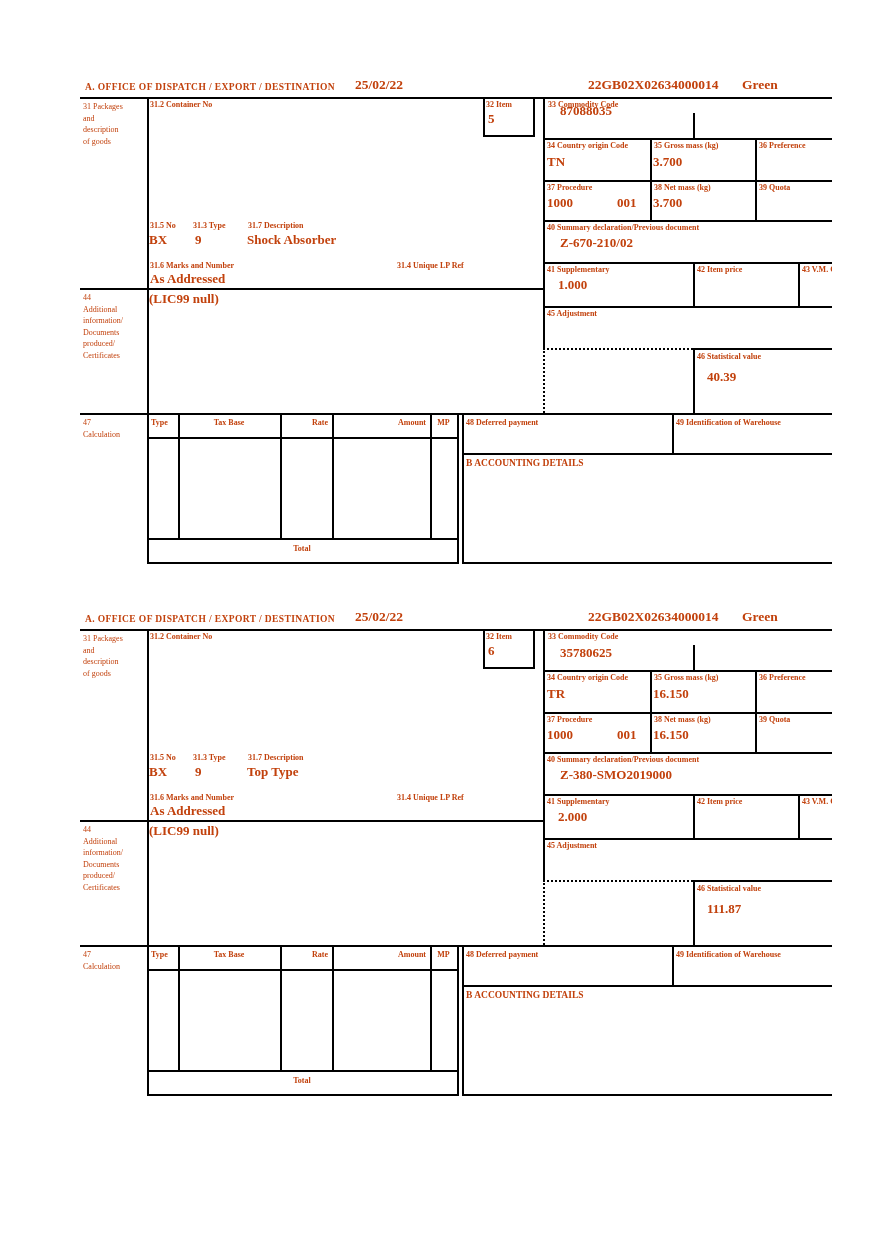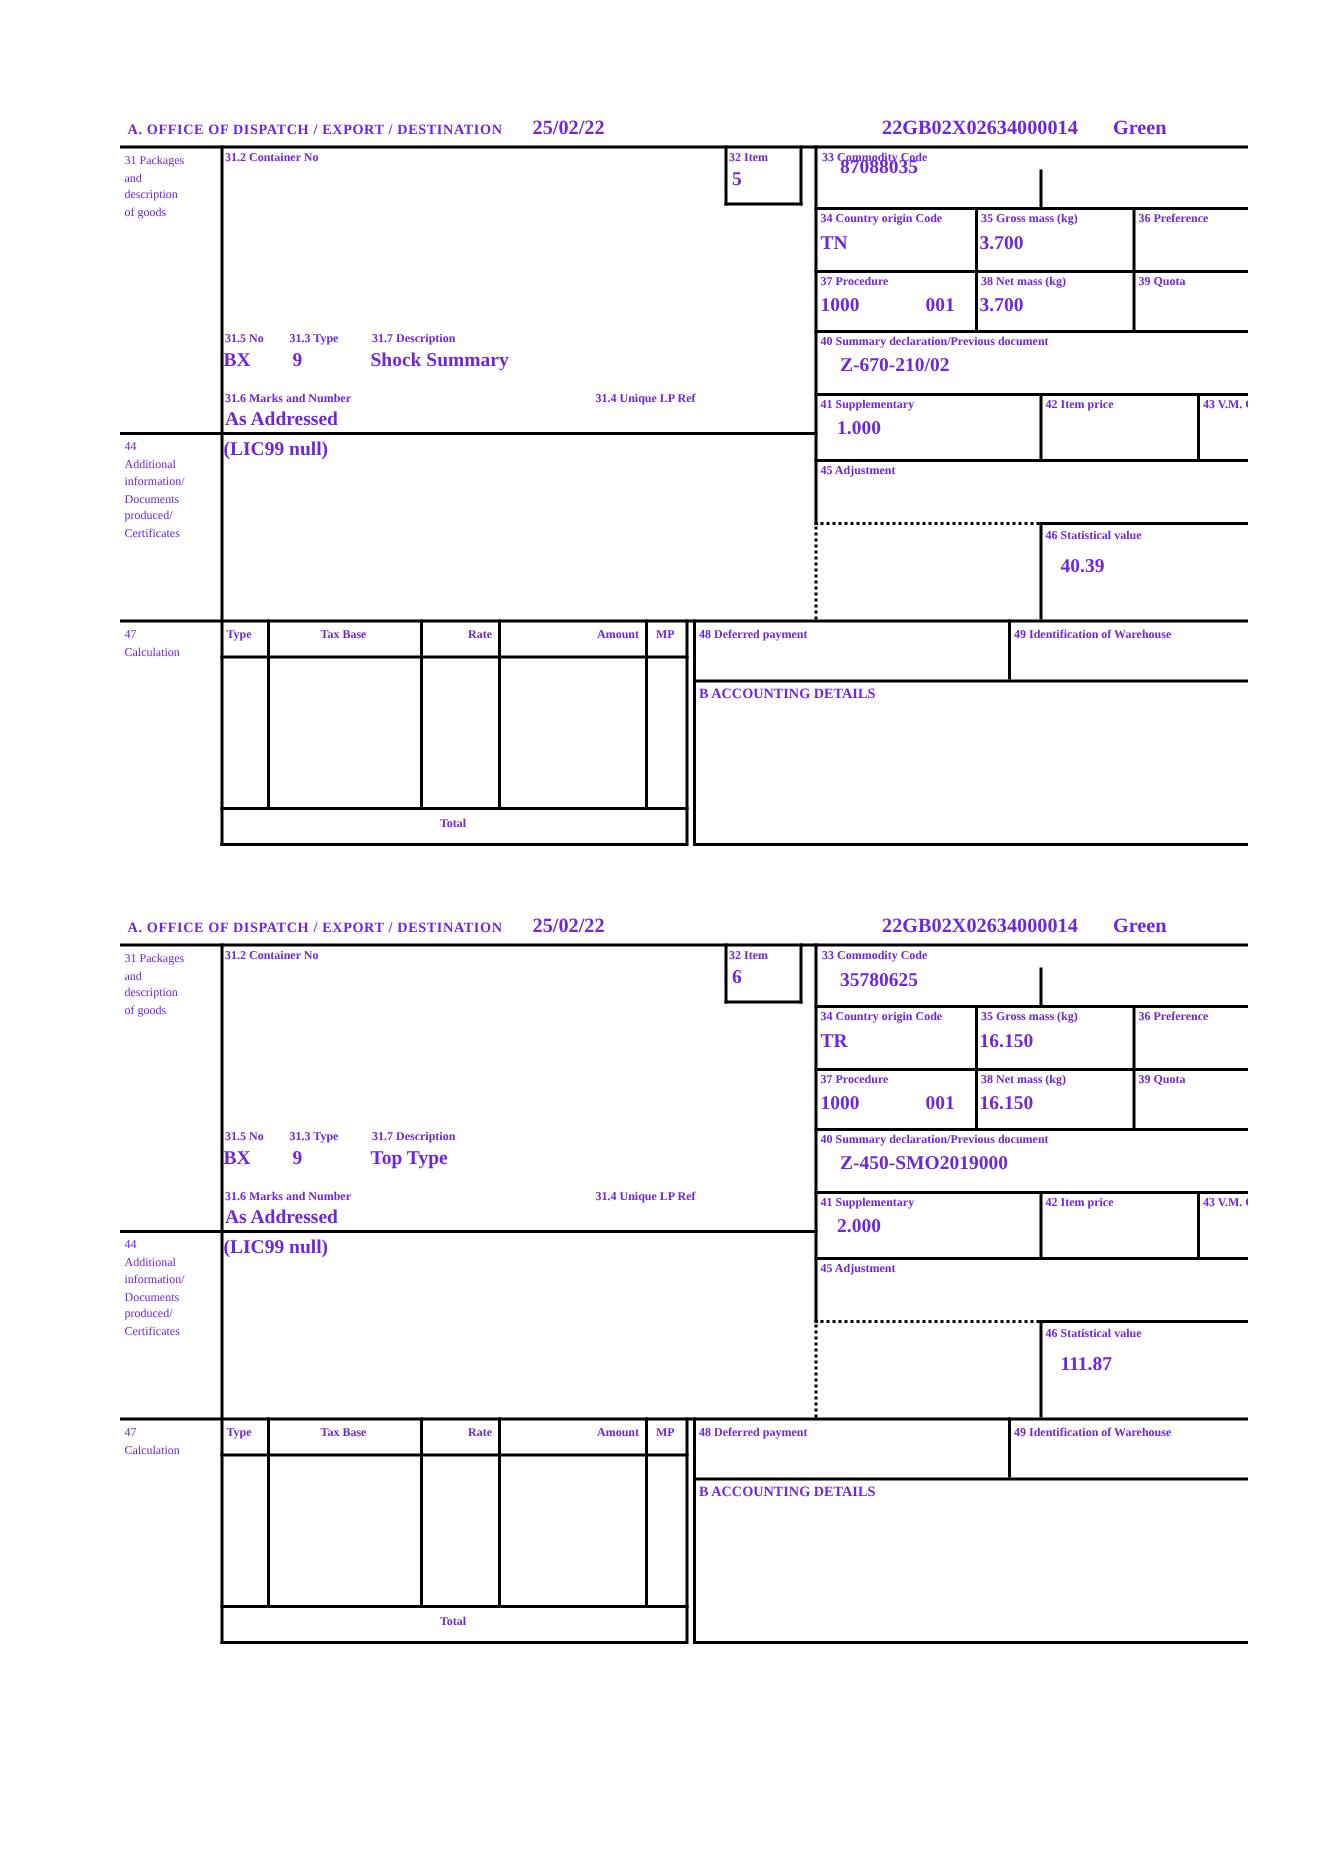--- a/index.html
+++ b/index.html
@@ -1,17 +1,17 @@
 <!DOCTYPE html>
 <html><head>
 <meta charset="utf-8">
 <style>
   html,body{margin:0;padding:0;background:#fff}
   #page{position:relative;width:832px;height:1250px;background:#ffffff;overflow:hidden;
-        font-family:"Liberation Serif",serif;color:#6d28d9}
+        font-family:"Liberation Serif",serif;color:#c2410c}
   .section{position:absolute;left:80px;width:783px;height:501px}
   .hl{position:absolute;height:2px;background:#000}
   .vl{position:absolute;width:2px;background:#000}
   .hld{position:absolute;height:0;border-top:2px dotted #000}
   .vld{position:absolute;width:0;border-left:2px dotted #000}
   .lbl{position:absolute;font-weight:bold;font-size:8px;line-height:1.2;white-space:nowrap}
   .val{position:absolute;font-weight:bold;font-size:13px;line-height:1.2;white-space:nowrap}
   .hdr{position:absolute;font-weight:bold;font-size:9.5px;letter-spacing:.4px;white-space:nowrap}
   .big{position:absolute;font-weight:bold;font-size:13.5px;white-space:nowrap}
   .lblcol{position:absolute;font-weight:normal;font-size:8px;line-height:1.45}
@@ -88,21 +88,21 @@
     </div>
 
     <div class="lbl" style="left:70px;top:37px">31.2 Container No</div>
     <div class="lbl" style="left:406px;top:37px">32 Item</div>
     <div class="val" style="left:408px;top:48px">5</div>
     <div class="lbl" style="left:70px;top:158px">31.5 No</div>
     <div class="lbl" style="left:113px;top:158px">31.3 Type</div>
     <div class="lbl" style="left:168px;top:158px">31.7 Description</div>
     <div class="val" style="left:69px;top:169px">BX</div>
     <div class="val" style="left:115px;top:169px">9</div>
-    <div class="val" style="left:167px;top:169px">Shock Summary</div>
+    <div class="val" style="left:167px;top:169px">Shock Absorber</div>
     <div class="lbl" style="left:70px;top:198px">31.6 Marks and Number</div>
     <div class="lbl" style="left:317px;top:198px">31.4 Unique LP Ref</div>
     <div class="val" style="left:70px;top:208px">As Addressed</div>
     <div class="val" style="left:69px;top:228px">(LIC99 null)</div>
 
     <div class="lbl" style="left:468px;top:37px">33 Commodity Code</div>
     <div class="val" style="left:480px;top:40px">87088035</div>
     <div class="lbl" style="left:467px;top:78px">34 Country origin Code</div>
     <div class="lbl" style="left:574px;top:78px">35 Gross mass (kg)</div>
     <div class="lbl" style="left:679px;top:78px">36 Preference</div>
@@ -220,21 +220,21 @@
     <div class="lbl" style="left:679px;top:78px">36 Preference</div>
     <div class="val" style="left:467px;top:91px">TR</div>
     <div class="val" style="left:573px;top:91px">16.150</div>
     <div class="lbl" style="left:467px;top:120px">37 Procedure</div>
     <div class="lbl" style="left:574px;top:120px">38 Net mass (kg)</div>
     <div class="lbl" style="left:679px;top:120px">39 Quota</div>
     <div class="val" style="left:467px;top:132px">1000</div>
     <div class="val" style="left:537px;top:132px">001</div>
     <div class="val" style="left:573px;top:132px">16.150</div>
     <div class="lbl" style="left:467px;top:160px">40 Summary declaration/Previous document</div>
-    <div class="val" style="left:480px;top:172px">Z-450-SMO2019000</div>
+    <div class="val" style="left:480px;top:172px">Z-380-SMO2019000</div>
     <div class="lbl" style="left:467px;top:202px">41 Supplementary</div>
     <div class="lbl" style="left:617px;top:202px">42 Item price</div>
     <div class="lbl" style="left:722px;top:202px">43 V.M. Code</div>
     <div class="val" style="left:478px;top:214px">2.000</div>
     <div class="lbl" style="left:467px;top:246px">45 Adjustment</div>
     <div class="lbl" style="left:617px;top:289px">46 Statistical value</div>
     <div class="val" style="left:627px;top:306px">111.87</div>
 
     <div class="lbl" style="left:71px;top:355px">Type</div>
     <div class="lbl ctr" style="left:98px;top:355px;width:102px">Tax Base</div>

